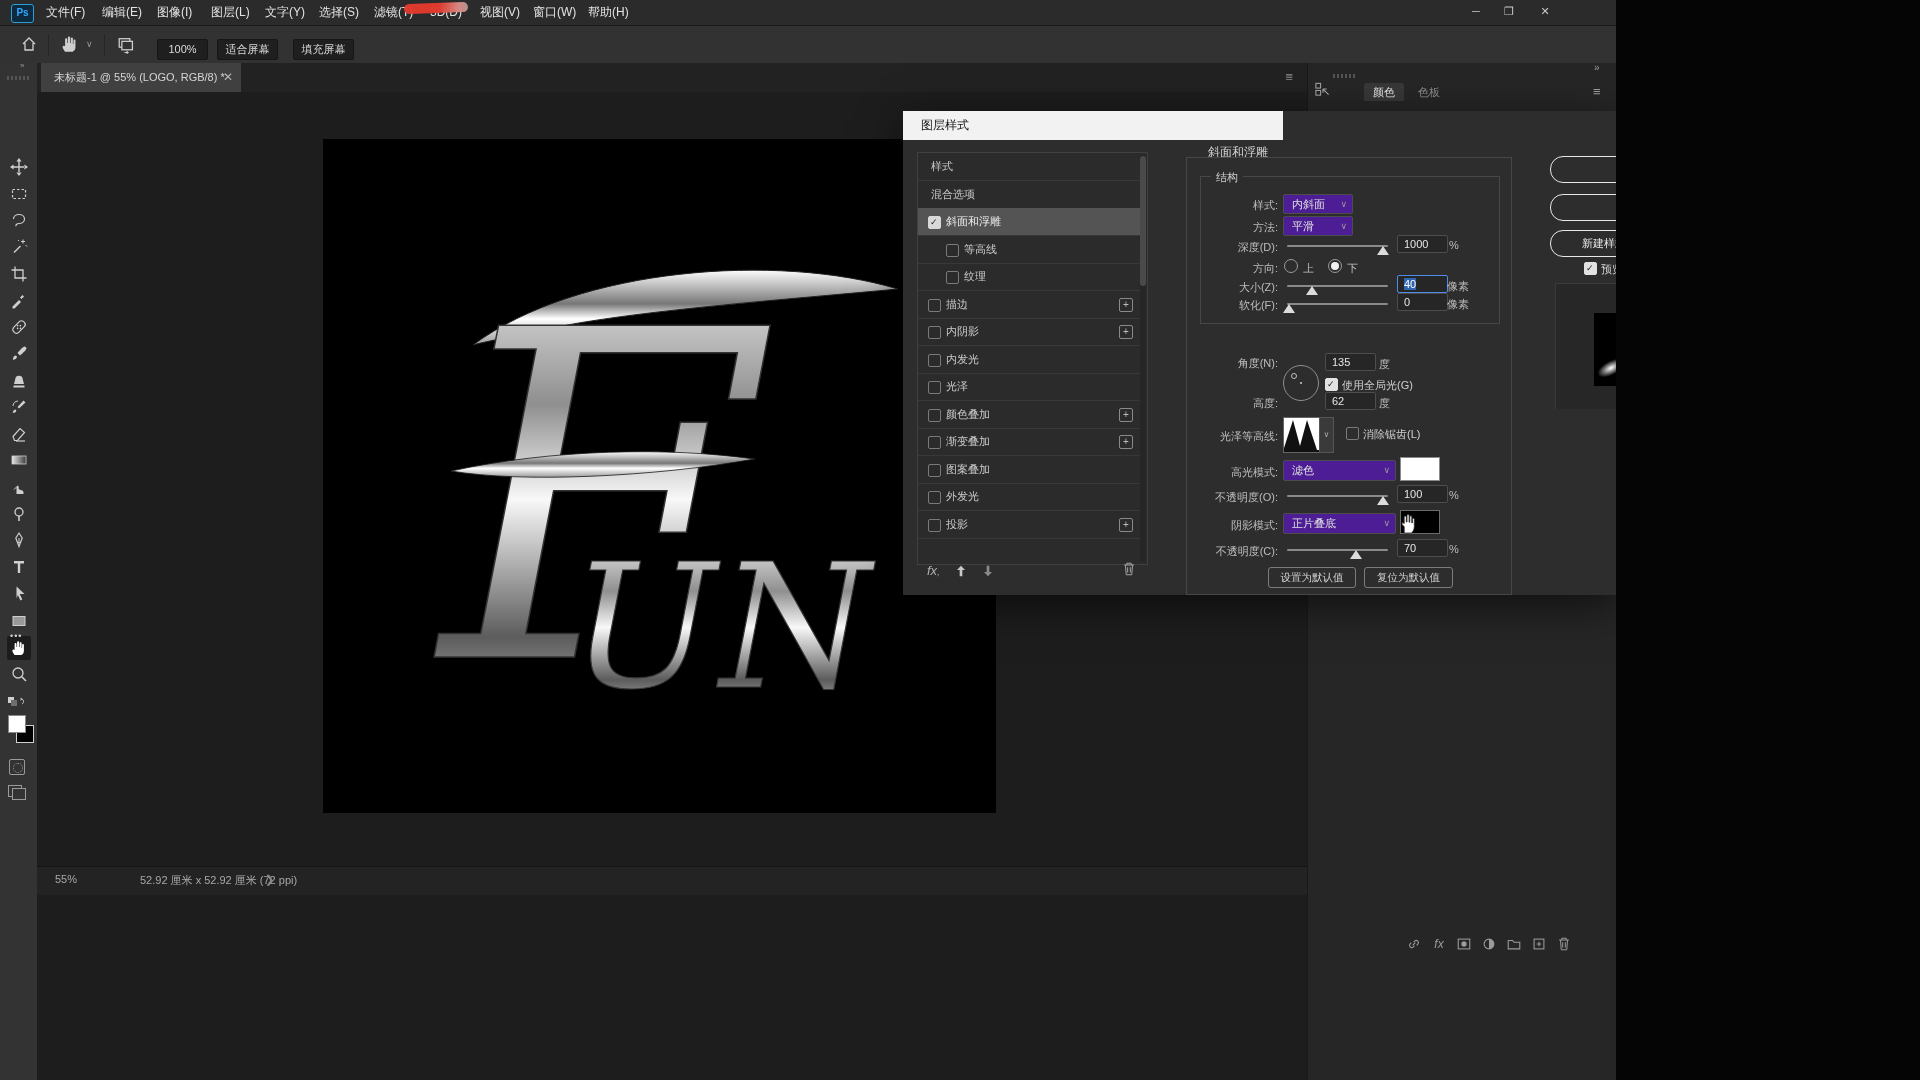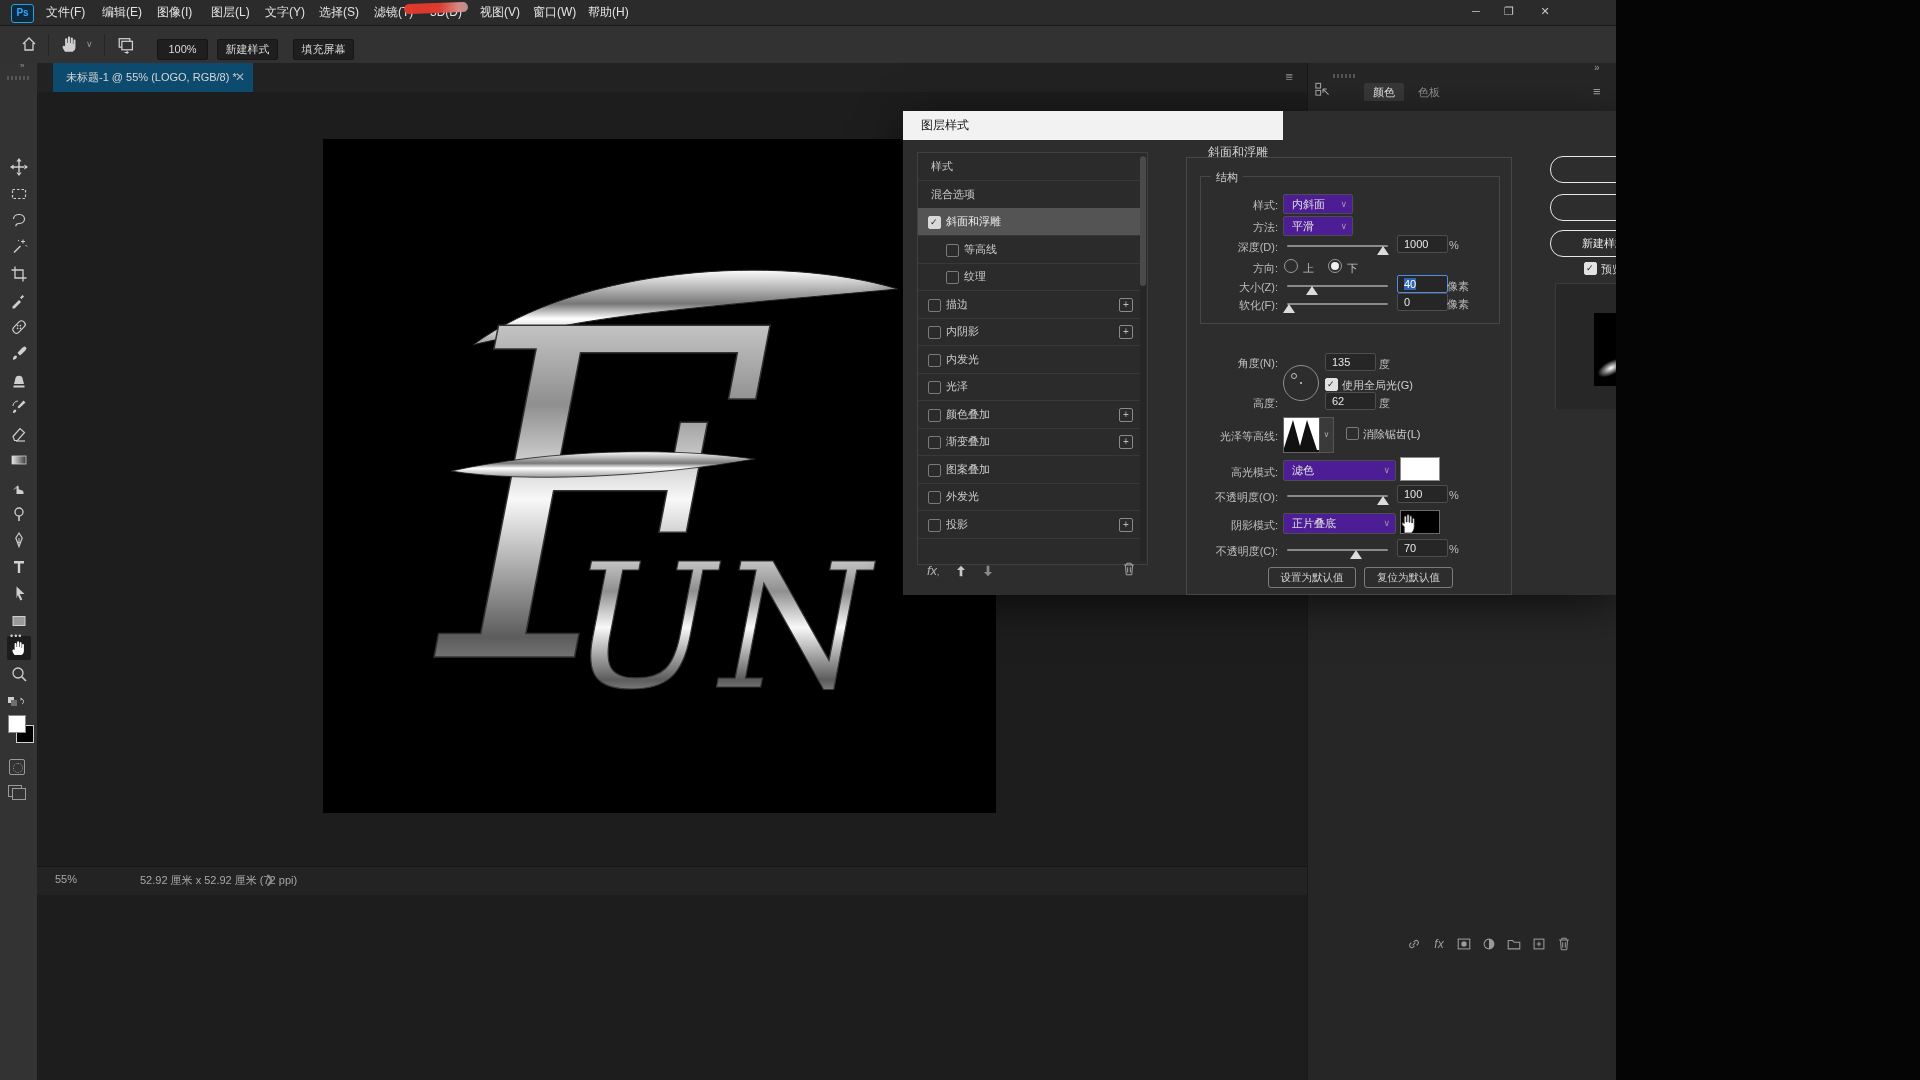--- a/index.html
+++ b/index.html
@@ -22,21 +22,21 @@
   .opt-sep{position:absolute;top:8px;width:1px;height:22px;background:#262626;}
   
   #toolbar{left:0;top:63px;width:37px;height:1017px;background:#333333;border-right:1px solid #262626;}
   .tool{position:absolute;left:7px;width:24px;height:24px;display:flex;align-items:center;justify-content:center;border-radius:2px;}
   .tool.selected{background:#1c1c1c;}
   .tb-misc{position:absolute;color:#9a9a9a;font-size:9px;}
   .swatch-fg{left:8px;top:652px;width:16px;height:16px;background:#ffffff;border:1px solid #888;z-index:2;}
   .swatch-bg{left:16px;top:662px;width:16px;height:16px;background:#000000;border:1px solid #cfcfcf;z-index:1;}
   
   #tabbar{left:37px;top:63px;width:1270px;height:29px;background:#222222;}
-  #doctab{left:16px;top:0px;width:200px;height:29px;background:#0c4a6e;color:#d6d6d6;font-size:11px;line-height:29px;text-decoration:underline;}
+  #doctab{left:4px;top:0px;width:200px;height:29px;background:#404040;color:#d6d6d6;font-size:11px;line-height:29px;text-decoration:underline;}
   #doctab .title{position:absolute;left:13px;top:0;}
   #doctab .close{position:absolute;right:8px;top:0;color:#b5b5b5;font-size:12px;}
   
   #pasteboard{left:37px;top:92px;width:1270px;height:988px;background:#1d1d1d;}
   #canvas{position:absolute;left:286px;top:47px;width:673px;height:674px;background:#000;}
   
   #statusbar{left:37px;top:866px;width:1270px;height:28px;background:#232323;border-top:1px solid #151515;
              font-size:11px;color:#a8a8a8;}
   
   #dock{left:1307px;top:63px;width:309px;height:1017px;background:#262626;border-left:1px solid #191919;}
@@ -144,21 +144,21 @@
     <span class="abs" style="left:86px;top:13px;color:#9a9a9a;font-size:9px;">∨</span>
     <div class="opt-sep" style="left:104px;"></div>
     <span class="abs" style="left:115px;top:9px;" id="opt-scroll-slot">
         <svg class="icon-svg" width="19" height="19" viewBox="0 0 18 18">
           <rect x="4" y="3.5" width="10" height="8" fill="none" stroke="#cfcfcf" stroke-width="1.2"></rect>
           <rect x="6.5" y="6" width="10" height="8" fill="#323232" stroke="#cfcfcf" stroke-width="1.2"></rect>
           <path d="M9 16.5h4M11.5 15v3" stroke="#cfcfcf" stroke-width="1"></path>
         </svg>
       </span>
     <div class="opt-btn" style="left:157px;width:49px;">100%</div>
-    <div class="opt-btn" style="left:217px;width:59px;">新建样式</div>
+    <div class="opt-btn" style="left:217px;width:59px;">适合屏幕</div>
     <div class="opt-btn" style="left:293px;width:59px;">填充屏幕</div>
   </div>
 
   <div id="toolbar" class="abs">
     <div class="tb-misc" style="left:20px;top:-2px;font-size:8px;">»</div>
     <div class="grip" style="left:7px;top:13px;"></div>
     <div id="tools-container">
         <div class="tool" style="top: 92px;">
           <svg class="icon-svg" width="18" height="18" viewBox="0 0 18 18">
             <path d="M9 0l2.6 3.6h-5.2zM9 18l2.6-3.6h-5.2zM0 9l3.6-2.6v5.2zM18 9l-3.6-2.6v5.2zM8.3 3h1.4v12h-1.4zM3 8.3h12v1.4h-12z" fill="#cfcfcf"></path>

